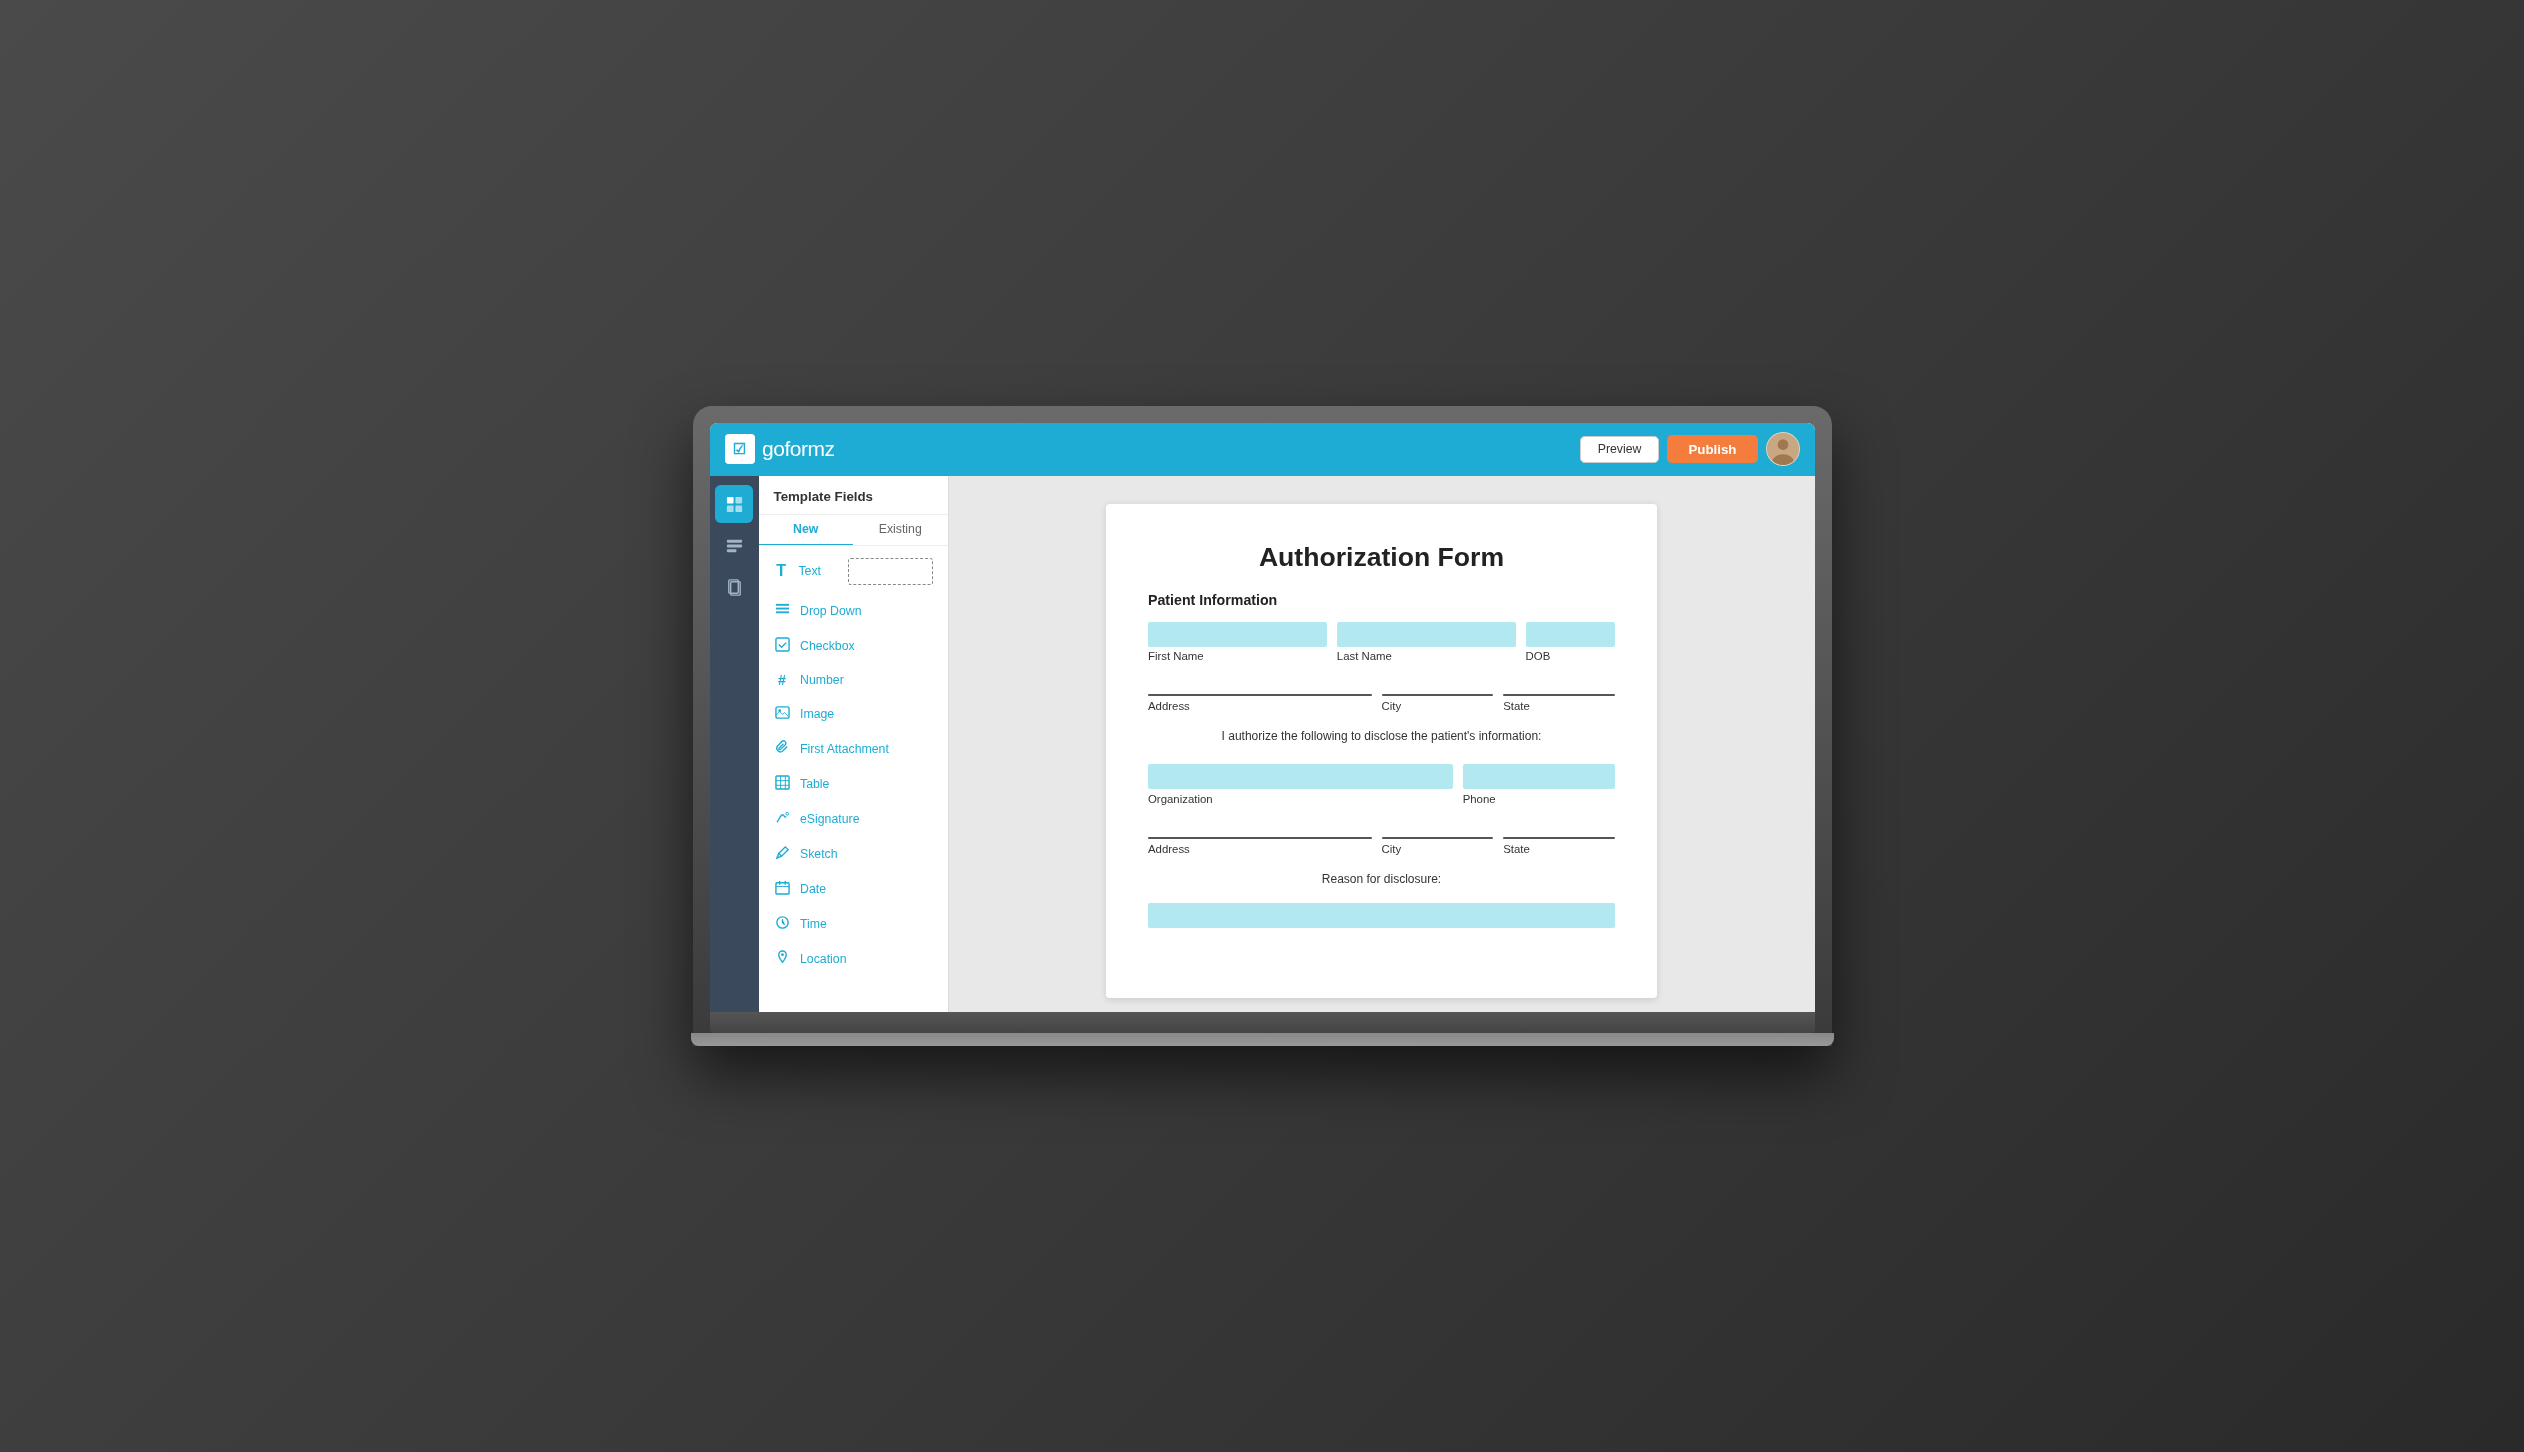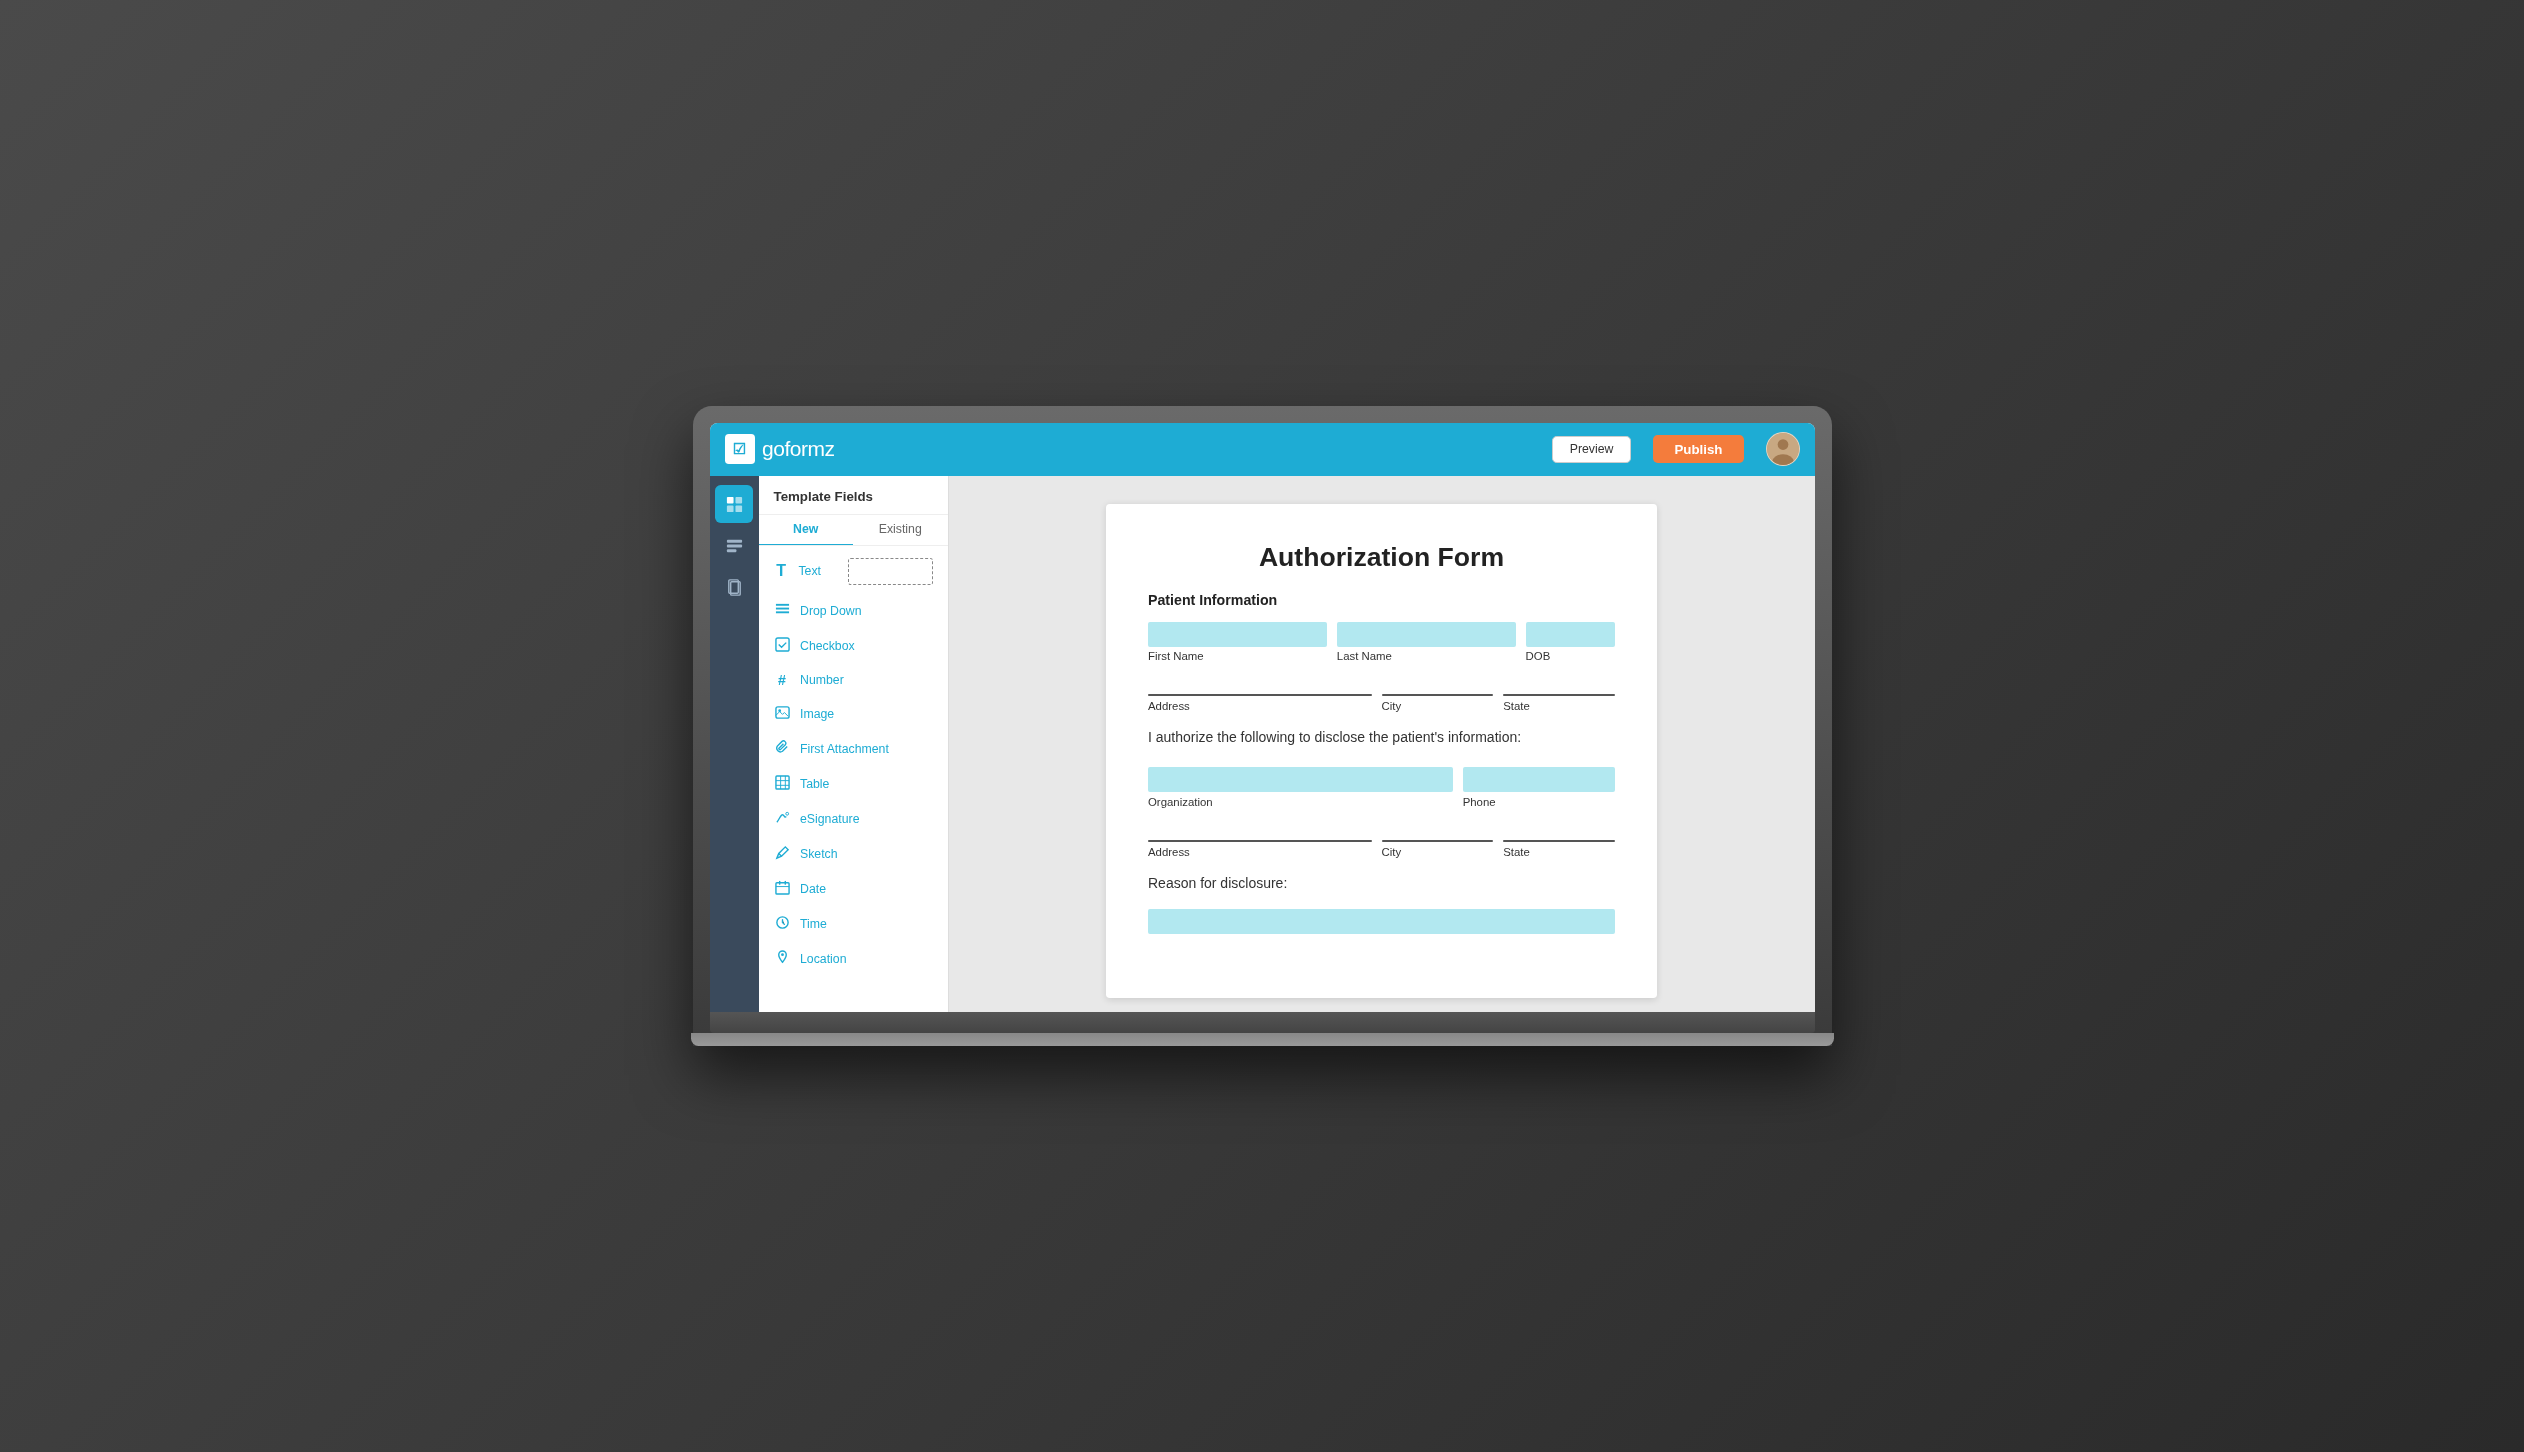--- a/index.html
+++ b/index.html
@@ -72,21 +72,21 @@
 
     .logo-text span {
       font-weight: 300;
     }
 
     .top-bar-spacer { flex: 1; }
 
     .top-bar-actions {
       display: flex;
       align-items: center;
-      gap: 22px;
+      gap: 8px;
     }
 
     .btn-preview {
       background: white;
       color: #333;
       border: 0.9px solid #ccc;
       padding: 5.7px 17px;
       border-radius: 4.7px;
       font-size: 12.3px;
       cursor: pointer;
@@ -283,24 +283,25 @@
       margin-top: 17px;
     }
 
     .form-field-label {
       font-size: 11.4px;
       color: #333;
       font-weight: 400;
     }
 
     .form-text-block {
-      font-size: 14px;
+      font-size: 12px;
       color: #333;
       line-height: 1.5;
       margin-bottom: 15px;
+      text-align: center;
     }
 
     .form-section-gap {
       margin-bottom: 19px;
     }
 
     .laptop-bottom {
       height: 21px;
       background: linear-gradient(180deg, #555 0%, #444 100%);
       border-radius: 0 0 3.8px 3.8px;

